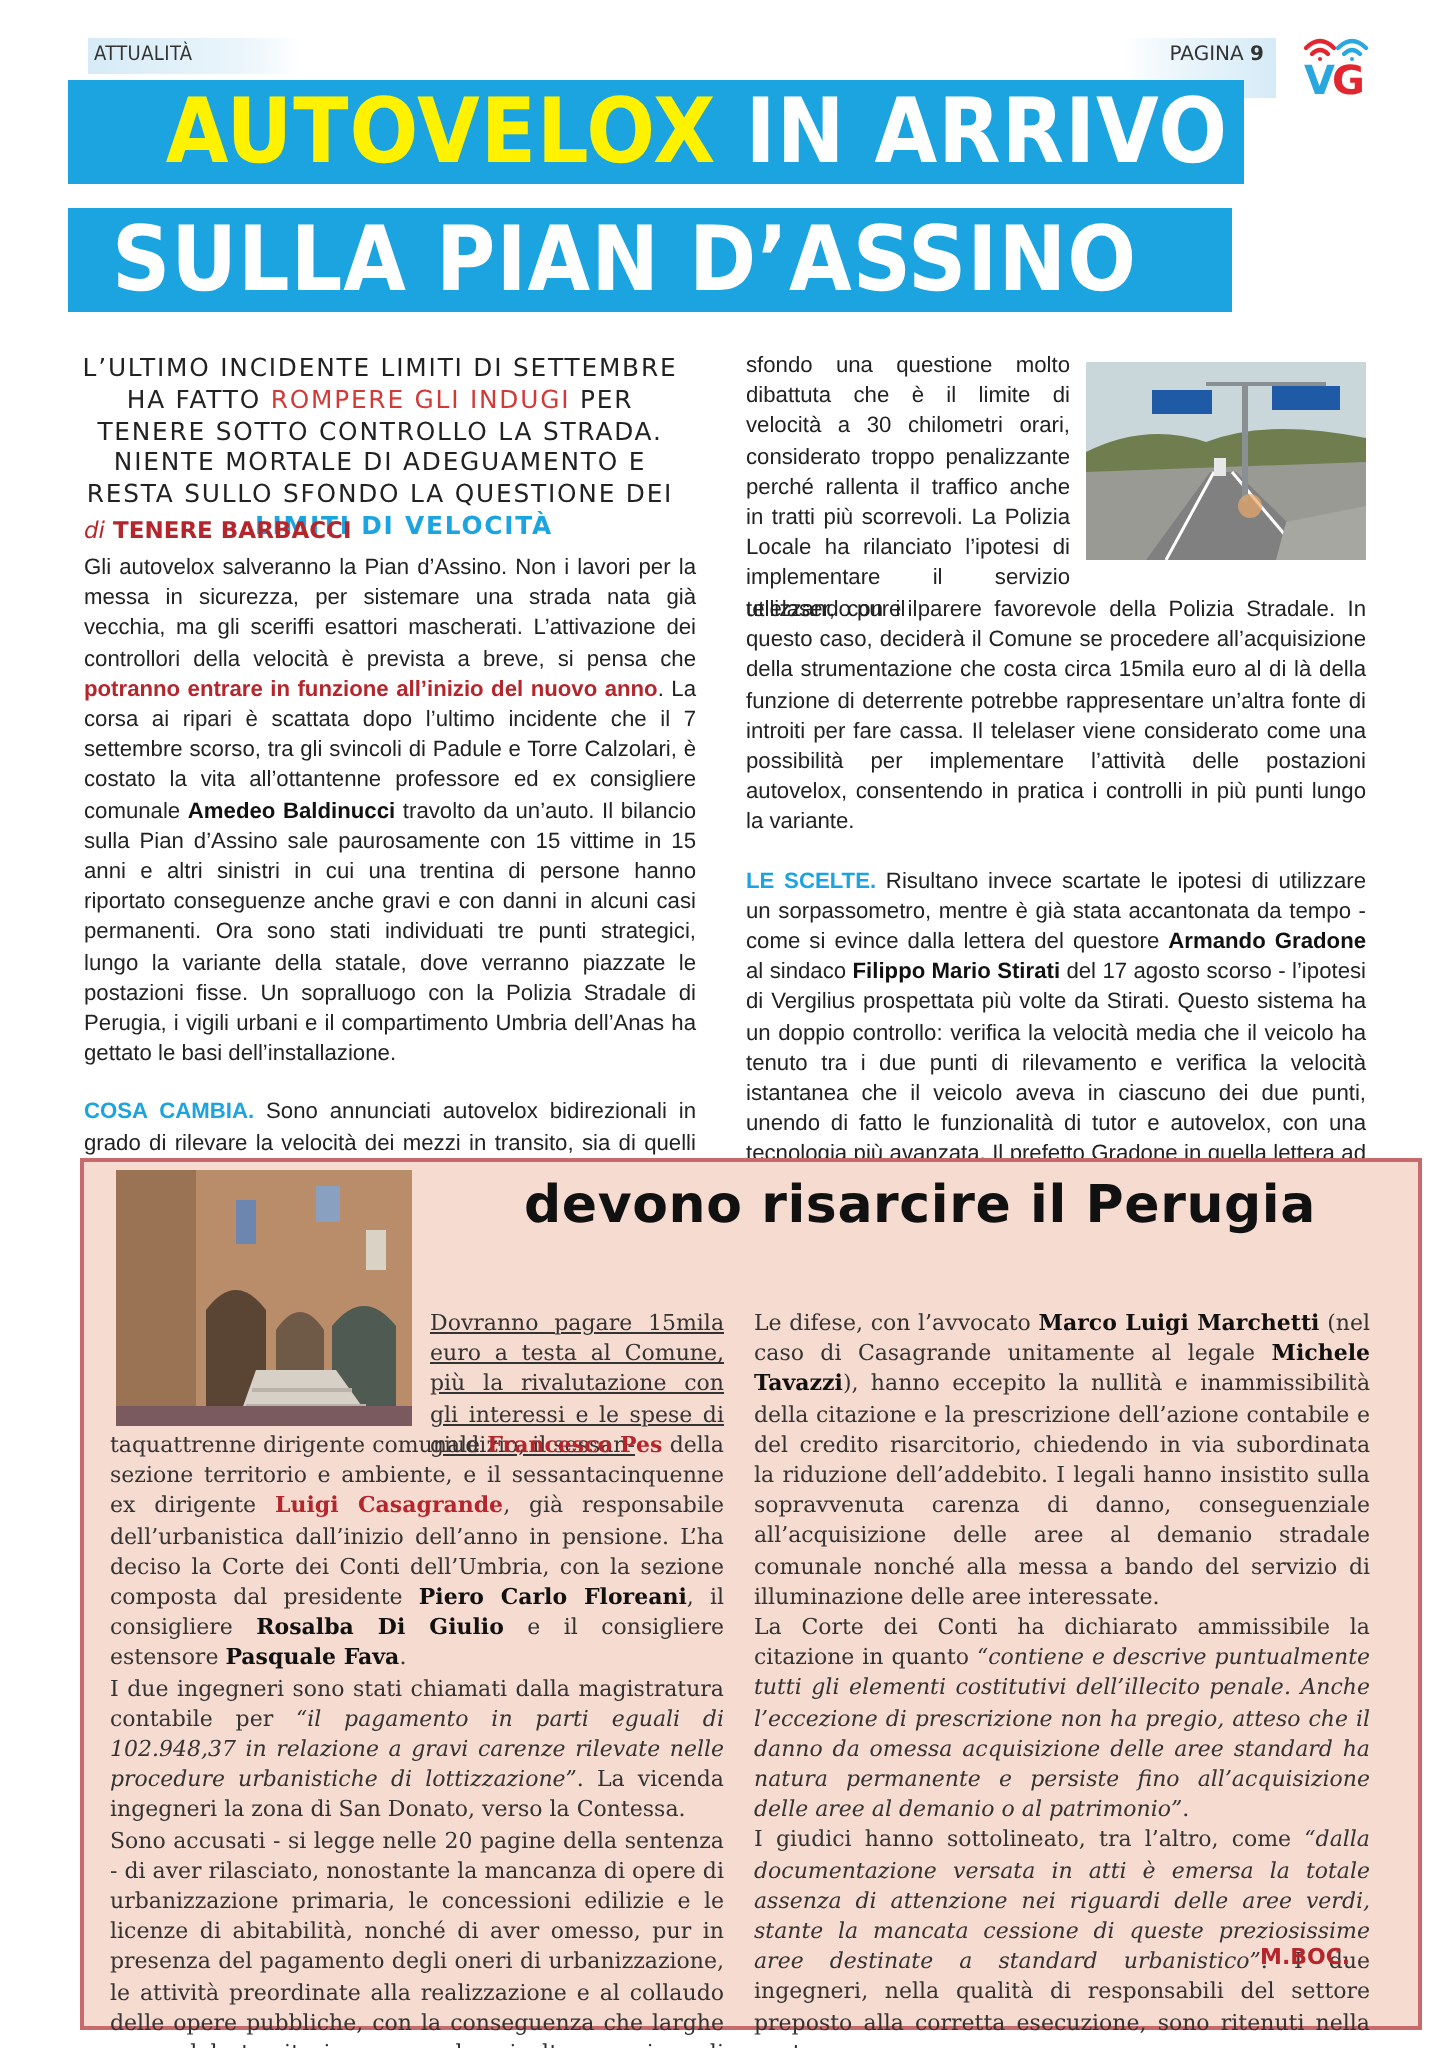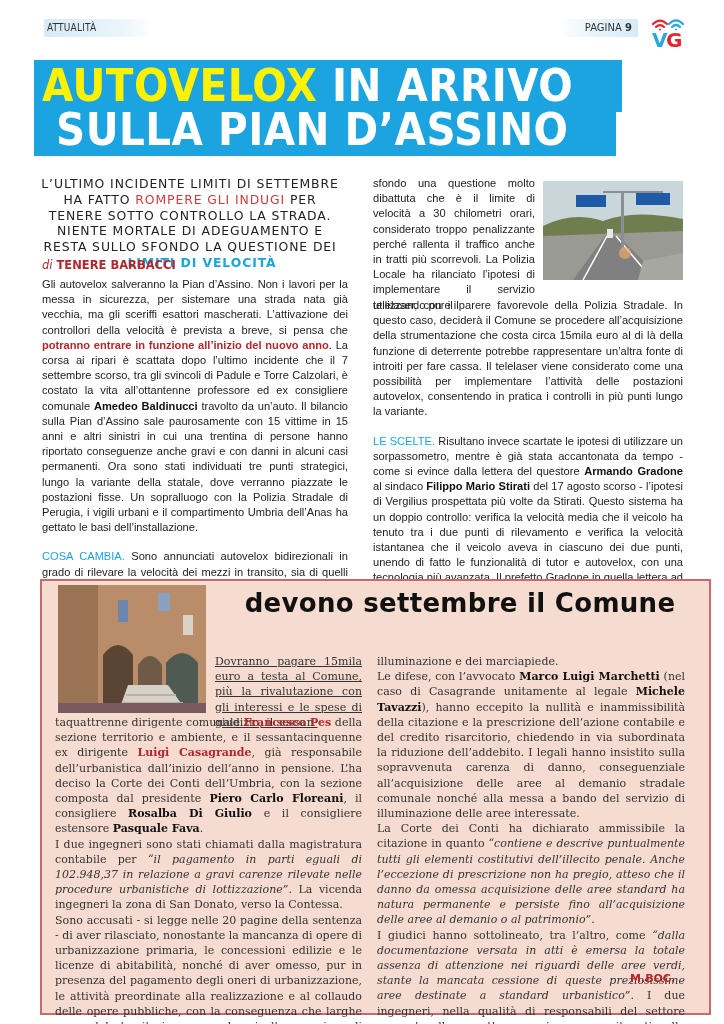--- a/index.html
+++ b/index.html
@@ -2,49 +2,49 @@
 <html><head>
 <meta charset="utf-8">
 <style>
   html, body { margin:0; padding:0; }
   body { width:724px; height:1024px; background:#ffffff; position:relative; overflow:hidden;
          font-family:"DejaVu Sans", sans-serif; color:#222; }
   .sec-tag { position:absolute; left:44px; top:19px; width:105px; height:18px;
              background:linear-gradient(90deg,#d6ebf7 0%,#eaf5fb 70%,#ffffff 100%);
              font:10px "DejaVu Sans Condensed","DejaVu Sans",sans-serif; color:#333;
              line-height:18px; padding-left:3px; letter-spacing:0.2px; }
-  .page-tag { position:absolute; left:560px; top:19px; width:78px; height:18px;
+  .page-tag { position:absolute; left:560px; top:19px; width:78px; height:30px;
               background:linear-gradient(90deg,#ffffff 0%,#eaf5fb 40%,#d6ebf7 100%);
               font:10px "DejaVu Sans",sans-serif; color:#333; line-height:18px; text-align:right; padding-right:6px; box-sizing:border-box; }
   .page-tag b { font-weight:bold; }
   .logo { position:absolute; left:651px; top:16px; width:34px; height:34px; }
   .logo .v { position:absolute; left:1px; top:14px; font:bold 20px "DejaVu Sans",sans-serif; color:#2aa7df; line-height:20px; }
   .logo .g { position:absolute; left:15px; top:14px; font:bold 20px "DejaVu Sans",sans-serif; color:#e2262f; line-height:20px; }
   .logo svg { position:absolute; left:0; top:0; }
 
   .headline { position:absolute; left:34px; font-family:"DejaVu Sans Condensed","DejaVu Sans",sans-serif;
               font-weight:bold; font-size:45px; line-height:52px; background:#1ba4e0; color:#fff;
               padding:0 8px; letter-spacing:0.5px; transform-origin:left top; }
   .headline .yl { color:#fff200; }
-  .hl1 { top:60px; height:52px; width:572px; transform:scaleX(1.0); }
+  .hl1 { top:40px; height:52px; width:572px; transform:scaleX(1.0);text-align:right; }
   .hl2 { top:104px; height:52px; width:552px;padding-left:22px; }
 
   .kicker { position:absolute; left:40px; top:176px; width:300px; text-align:center;
             font:12.4px "DejaVu Sans",sans-serif; line-height:15.8px; letter-spacing:0.9px; color:#222; }
   .kicker .red { color:#d23a3a; }
   .kicker .blue { color:#1ba4e0; font-weight:bold;margin-left:24px; }
   .byline { position:absolute; left:42px; top:258px; font:bold 11.5px "DejaVu Sans",sans-serif; color:#b5262c; }
   .byline i { font-weight:normal; color:#b5262c; }
 
   .col { position:absolute; font:11.1px "Liberation Sans","DejaVu Sans",sans-serif; line-height:15.2px;
          text-align:justify; color:#222; hyphens:auto; }
   .col p { margin:0; }
   .col b { font-weight:bold; color:#111; }
   .col .redbold { color:#b5262c; font-weight:bold; }
-  .col .lead { color:#1ba4e0; font-weight:normal; }
+  .col .lead { color:#1ba4e0; font-weight:bold; }
   .c1 { left:42px; top:277px; width:306px; }
   .c1 .p2 { margin-top:14px; }
   .c2a { left:373px; top:176px; width:162px; }
   .c2b { left:373px; top:298px; width:310px; }
   .c2b .p2 { margin-top:14px; }
 
   .photo1 { position:absolute; left:543px; top:181px; width:140px; height:99px; overflow:hidden; background:#b9c6c9; }
 
   .box { position:absolute; left:40px; top:579px; width:671px; height:436px; background:#f6dbd0;
          border:2px solid #c76a6c; box-sizing:border-box; }
@@ -135,33 +135,32 @@
     <path d="M80 128 L80 80 Q92 62 104 80 L104 128 Z" fill="#6f5a48"></path>
     <path d="M108 128 L108 78 Q124 58 140 78 L140 128 Z" fill="#4f5a52"></path>
     <path d="M60 128 L70 100 L110 100 L130 128 Z" fill="#d6d0c6"></path>
     <path d="M65 118 L125 118" stroke="#b8b2a8" stroke-width="2"></path>
     <path d="M68 110 L118 110" stroke="#b8b2a8" stroke-width="2"></path>
     <rect x="0" y="118" width="148" height="10" fill="#7a5a5e"></rect>
   </svg>
 </div>
 
 <div class="box-title">
-  <div class="k">devono settembre il Comune</div>
+  <div class="k">devono risarcire il Perugia</div>
 </div>
 
 <div class="serif s1">
   <p>Dovranno pagare 15mila euro a testa al Comune, più la rivalutazione con gli interessi e le spese di giudizio, il sessan-</p>
 </div>
 
 <div class="serif s1b">
   <p><span>taquattrenne dirigente comunale </span><span class="rb">Francesco Pes</span><span> della sezione territorio e ambiente, e il sessantacinquenne ex dirigente </span><span class="rb">Luigi Casagrande</span><span>, già responsabile dell’urbanistica dall’inizio dell’anno in pensione. L’ha deciso la Corte dei Conti dell’Umbria, con la sezione composta dal presidente </span><b>Piero Carlo Floreani</b><span>, il consigliere </span><b>Rosalba Di Giulio</b><span> e il consigliere estensore </span><b>Pasquale Fava</b><span>.</span></p>
   <p><span>I due ingegneri sono stati chiamati dalla magistratura contabile per </span><i>“il pagamento in parti eguali di 102.948,37 in relazione a gravi carenze rilevate nelle procedure urbanistiche di lottizzazione”</i><span>. La vicenda ingegneri la zona di San Donato, verso la Contessa.</span></p>
   <p>Sono accusati - si legge nelle 20 pagine della sentenza - di aver rilasciato, nonostante la mancanza di opere di urbanizzazione primaria, le concessioni edilizie e le licenze di abitabilità, nonché di aver omesso, pur in presenza del pagamento degli oneri di urbanizzazione, le attività preordinate alla realizzazione e al collaudo delle opere pubbliche, con la conseguenza che larghe aree del territorio comunale risultano prive di marciapiedi, illuminazione e verde pubblico, con grave danno della comunità residente. Il danno consiste, è stato rilevato, nella mancata realizzazione e acquisizione al pubblico patrimonio del verde pubblico, degli impianti di</p>
 </div>
 
 <div class="serif s2">
-  <p>illuminazione e dei marciapiede.</p>
   <p><span>Le difese, con l’avvocato </span><b>Marco Luigi Marchetti</b><span> (nel caso di Casagrande unitamente al legale </span><b>Michele Tavazzi</b><span>), hanno eccepito la nullità e inammissibilità della citazione e la prescrizione dell’azione contabile e del credito risarcitorio, chiedendo in via subordinata la riduzione dell’addebito. I legali hanno insistito sulla sopravvenuta carenza di danno, conseguenziale all’acquisizione delle aree al demanio stradale comunale nonché alla messa a bando del servizio di illuminazione delle aree interessate.</span></p>
   <p><span>La Corte dei Conti ha dichiarato ammissibile la citazione in quanto </span><i>“contiene e descrive puntualmente tutti gli elementi costitutivi dell’illecito penale. Anche l’eccezione di prescrizione non ha pregio, atteso che il danno da omessa acquisizione delle aree standard ha natura permanente e persiste fino all’acquisizione delle aree al demanio o al patrimonio”</i><span>.</span></p>
   <p><span>I giudici hanno sottolineato, tra l’altro, come </span><i>“dalla documentazione versata in atti è emersa la totale assenza di attenzione nei riguardi delle aree verdi, stante la mancata cessione di queste preziosissime aree destinate a standard urbanistico”</i><span>. I due ingegneri, nella qualità di responsabili del settore preposto alla corretta esecuzione, sono ritenuti nella sentenza </span></p>
 </div>
 
 <div class="sig">M.BOC.</div>
 
 </body></html>

